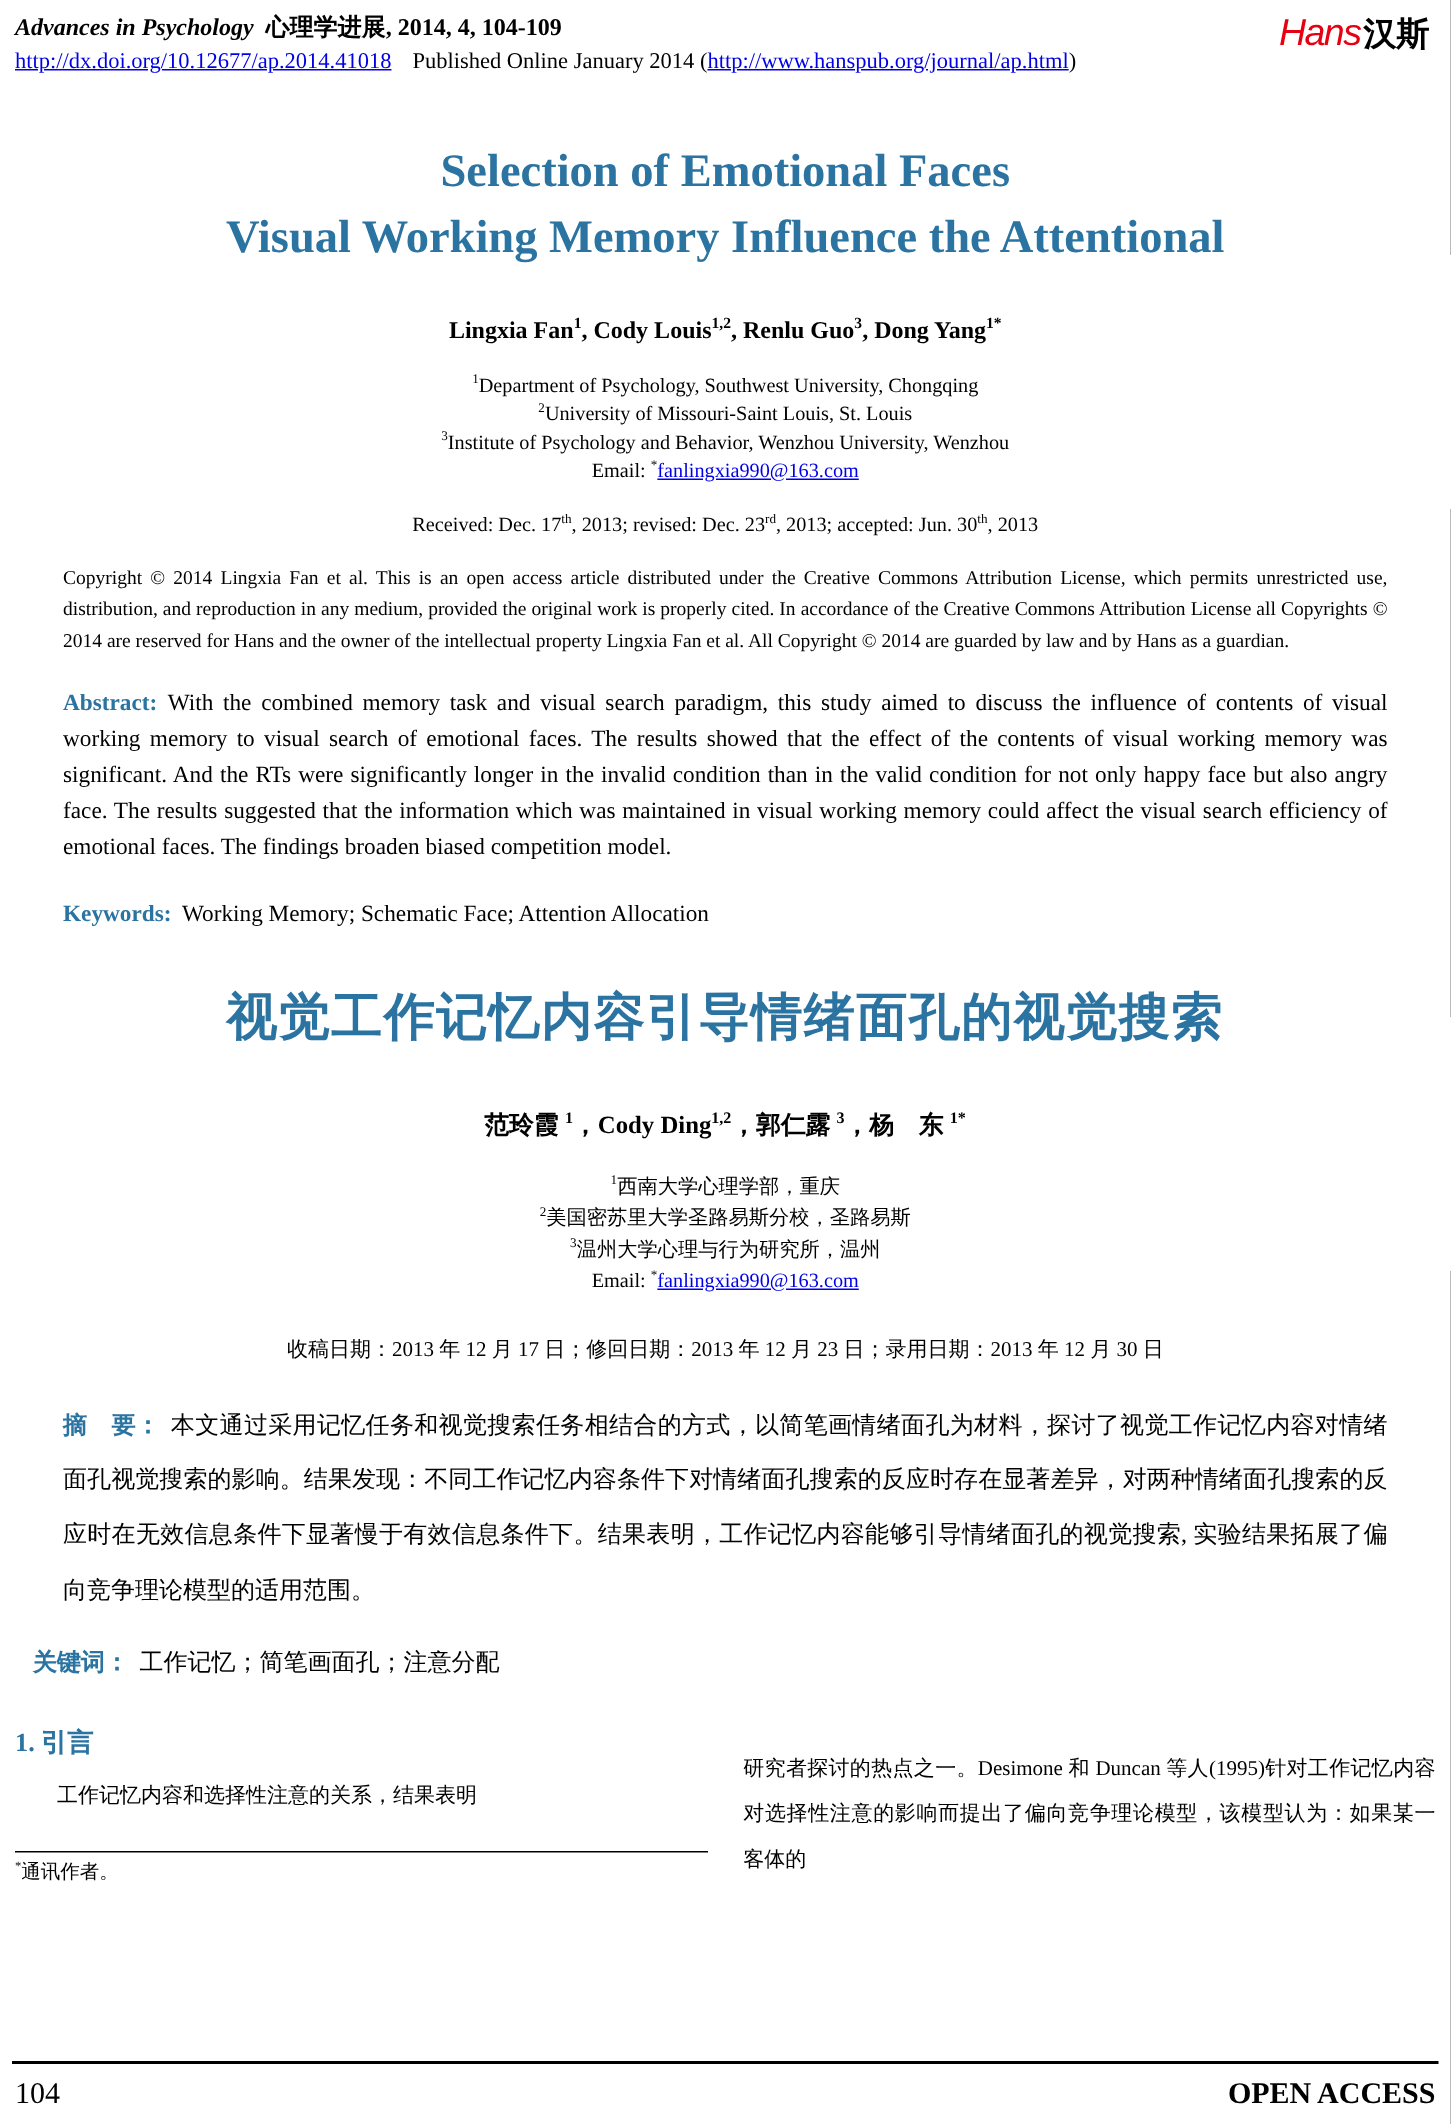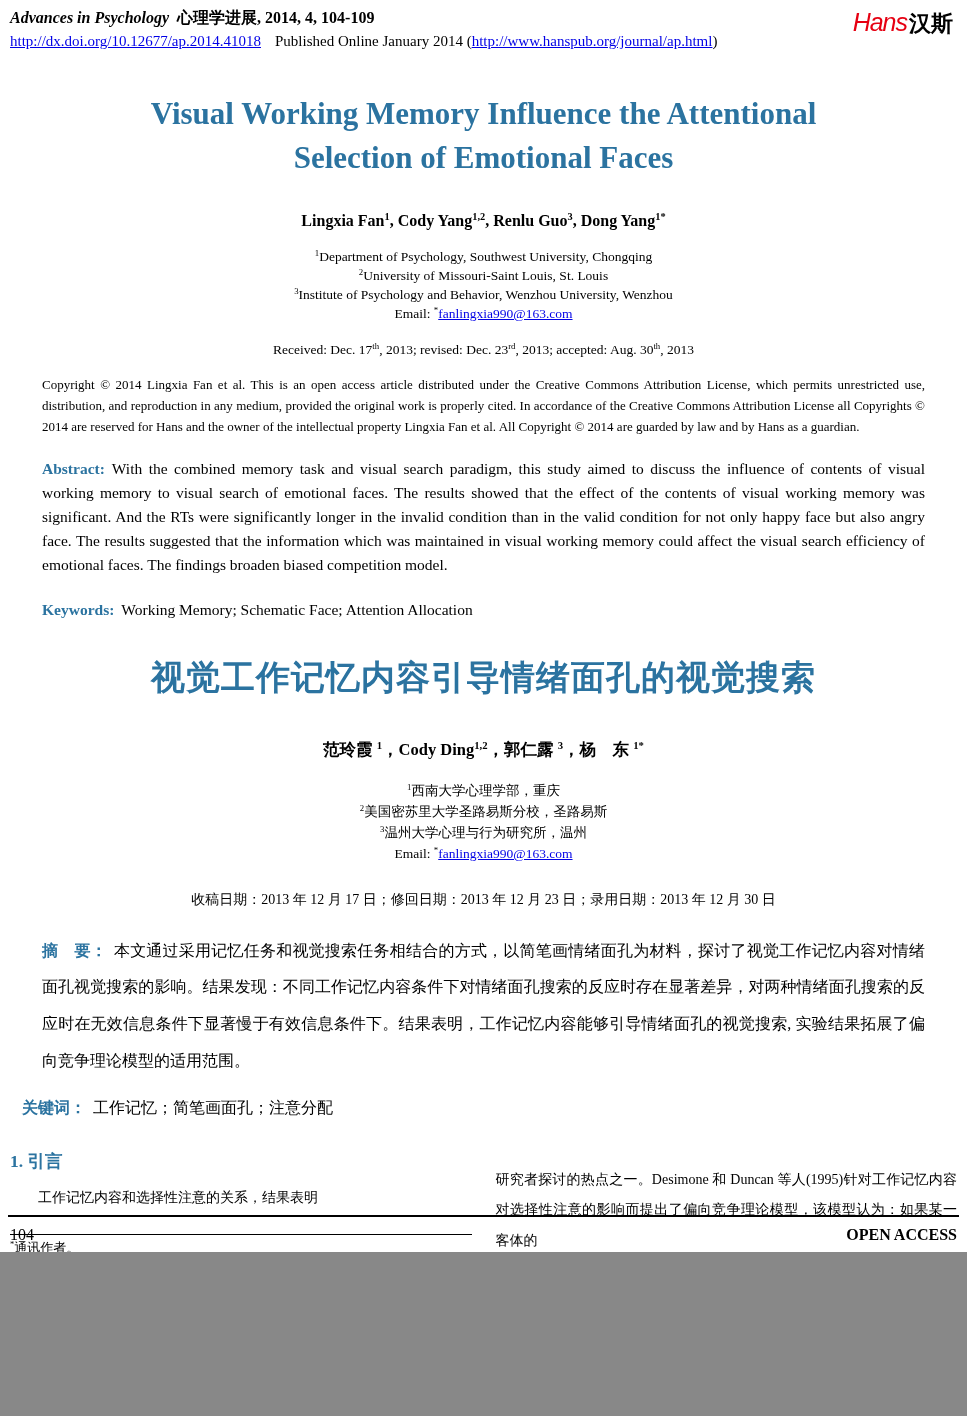--- a/index.html
+++ b/index.html
@@ -1,17 +1,17 @@
 <!DOCTYPE html>
 <html><head>
 <meta charset="utf-8">
 <style>
   html,body { margin:0; padding:0; background:#888; }
   .page {
-    position:relative; width:967px; height:1252px; margin:0 auto;
+    position:relative; width:967px; height:1416px; margin:0 auto;
     background:#fff; box-sizing:border-box; padding:8px 10px 0 10px;
     overflow:hidden; color:#000;
     font-family:"Liberation Serif", serif;
     --accent:#2b73a0; --linkc:#0000e6; --logored:#e60012;
   }
   sup { font-size:0.65em; line-height:0; }
   .link { color:var(--linkc); text-decoration:underline; cursor:pointer; }
 
   
   .top { display:flex; justify-content:space-between; align-items:flex-start; }
@@ -51,21 +51,21 @@
   .sec-heading { margin:0; font-size:17.5px; color:var(--accent); font-weight:bold; }
   .cn-para { margin:10px 0 0 0; font-size:14px; line-height:2.2; text-align:justify; }
   .indent { text-indent:2em; }
   .footnote { margin-top:14px; }
   .footnote-rule { border-top:1px solid #000; width:100%; }
   .footnote-text { font-size:13px; margin-top:4px; }
 
   
   .footer { position:absolute; left:8px; right:8px; bottom:8px; }
   .footer-rule { border-top:2px solid #000; margin-bottom:9px; }
-  .footer-row { display:flex; justify-content:space-between; font-size:16px; padding:0 2px; }
+  .footer-row { display:flex; justify-content:space-between; font-size:20px; padding:0 2px; }
   .open-access { font-weight:bold; }
 </style>
 </head>
 <body>
 
 <div class="page" style="--accent: #2b73a0; --linkc: #0000e6; --logored: #e60012;">
 
   <header class="top">
     <div class="head-left">
       <div class="head-line1">
@@ -74,34 +74,34 @@
       <div class="head-line2">
         <a class="link">http://dx.doi.org/10.12677/ap.2014.41018</a><span class="pub-prefix">Published Online January 2014 (</span><a class="link">http://www.hanspub.org/journal/ap.html</a><span>)</span>
       </div>
     </div>
     <div class="logo">
       <span class="logo-hans">Hans</span><span class="logo-cn">汉斯</span>
     </div>
   </header>
 
   <h1 class="title">
+    <div>Selection of Emotional Faces</div>
     <div>Visual Working Memory Influence the Attentional</div>
-    <div>Selection of Emotional Faces</div>
   </h1>
 
-  <div class="authors"><span>Lingxia Fan</span><sup>1</sup><span>, Cody Yang</span><sup>1,2</sup><span>, Renlu Guo</span><sup>3</sup><span>, Dong Yang</span><sup>1*</sup></div>
+  <div class="authors"><span>Lingxia Fan</span><sup>1</sup><span>, Cody Louis</span><sup>1,2</sup><span>, Renlu Guo</span><sup>3</sup><span>, Dong Yang</span><sup>1*</sup></div>
 
   <div class="affils">
     <div><sup>1</sup><span>Department of Psychology, Southwest University, Chongqing</span></div>
     <div><sup>2</sup><span>University of Missouri-Saint Louis, St. Louis</span></div>
     <div><sup>3</sup><span>Institute of Psychology and Behavior, Wenzhou University, Wenzhou</span></div>
     <div><span>Email: </span><sup>*</sup><a class="link">fanlingxia990@163.com</a></div>
   </div>
 
-  <div class="received"><span>Received: Dec. 17</span><sup>th</sup><span>, 2013; revised: Dec. 23</span><sup>rd</sup><span>, 2013; accepted: Aug. 30</span><sup>th</sup><span>, 2013</span></div>
+  <div class="received"><span>Received: Dec. 17</span><sup>th</sup><span>, 2013; revised: Dec. 23</span><sup>rd</sup><span>, 2013; accepted: Jun. 30</span><sup>th</sup><span>, 2013</span></div>
 
   <p class="copyright">Copyright © 2014 Lingxia Fan et al. This is an open access article distributed under the Creative Commons Attribution License, which permits unrestricted use, distribution, and reproduction in any medium, provided the original work is properly cited. In accordance of the Creative Commons Attribution License all Copyrights © 2014 are reserved for Hans and the owner of the intellectual property Lingxia Fan et al. All Copyright © 2014 are guarded by law and by Hans as a guardian.</p>
 
   <p class="abstract">
     <span class="para-label">Abstract:</span><span>With the combined memory task and visual search paradigm, this study aimed to discuss the influence of contents of visual working memory to visual search of emotional faces. The results showed that the effect of the contents of visual working memory was significant. And the RTs were significantly longer in the invalid condition than in the valid condition for not only happy face but also angry face. The results suggested that the information which was maintained in visual working memory could affect the visual search efficiency of emotional faces. The findings broaden biased competition model.</span>
   </p>
 
   <p class="keywords">
     <span class="para-label">Keywords:</span><span>Working Memory; Schematic Face; Attention Allocation</span>
   </p>

